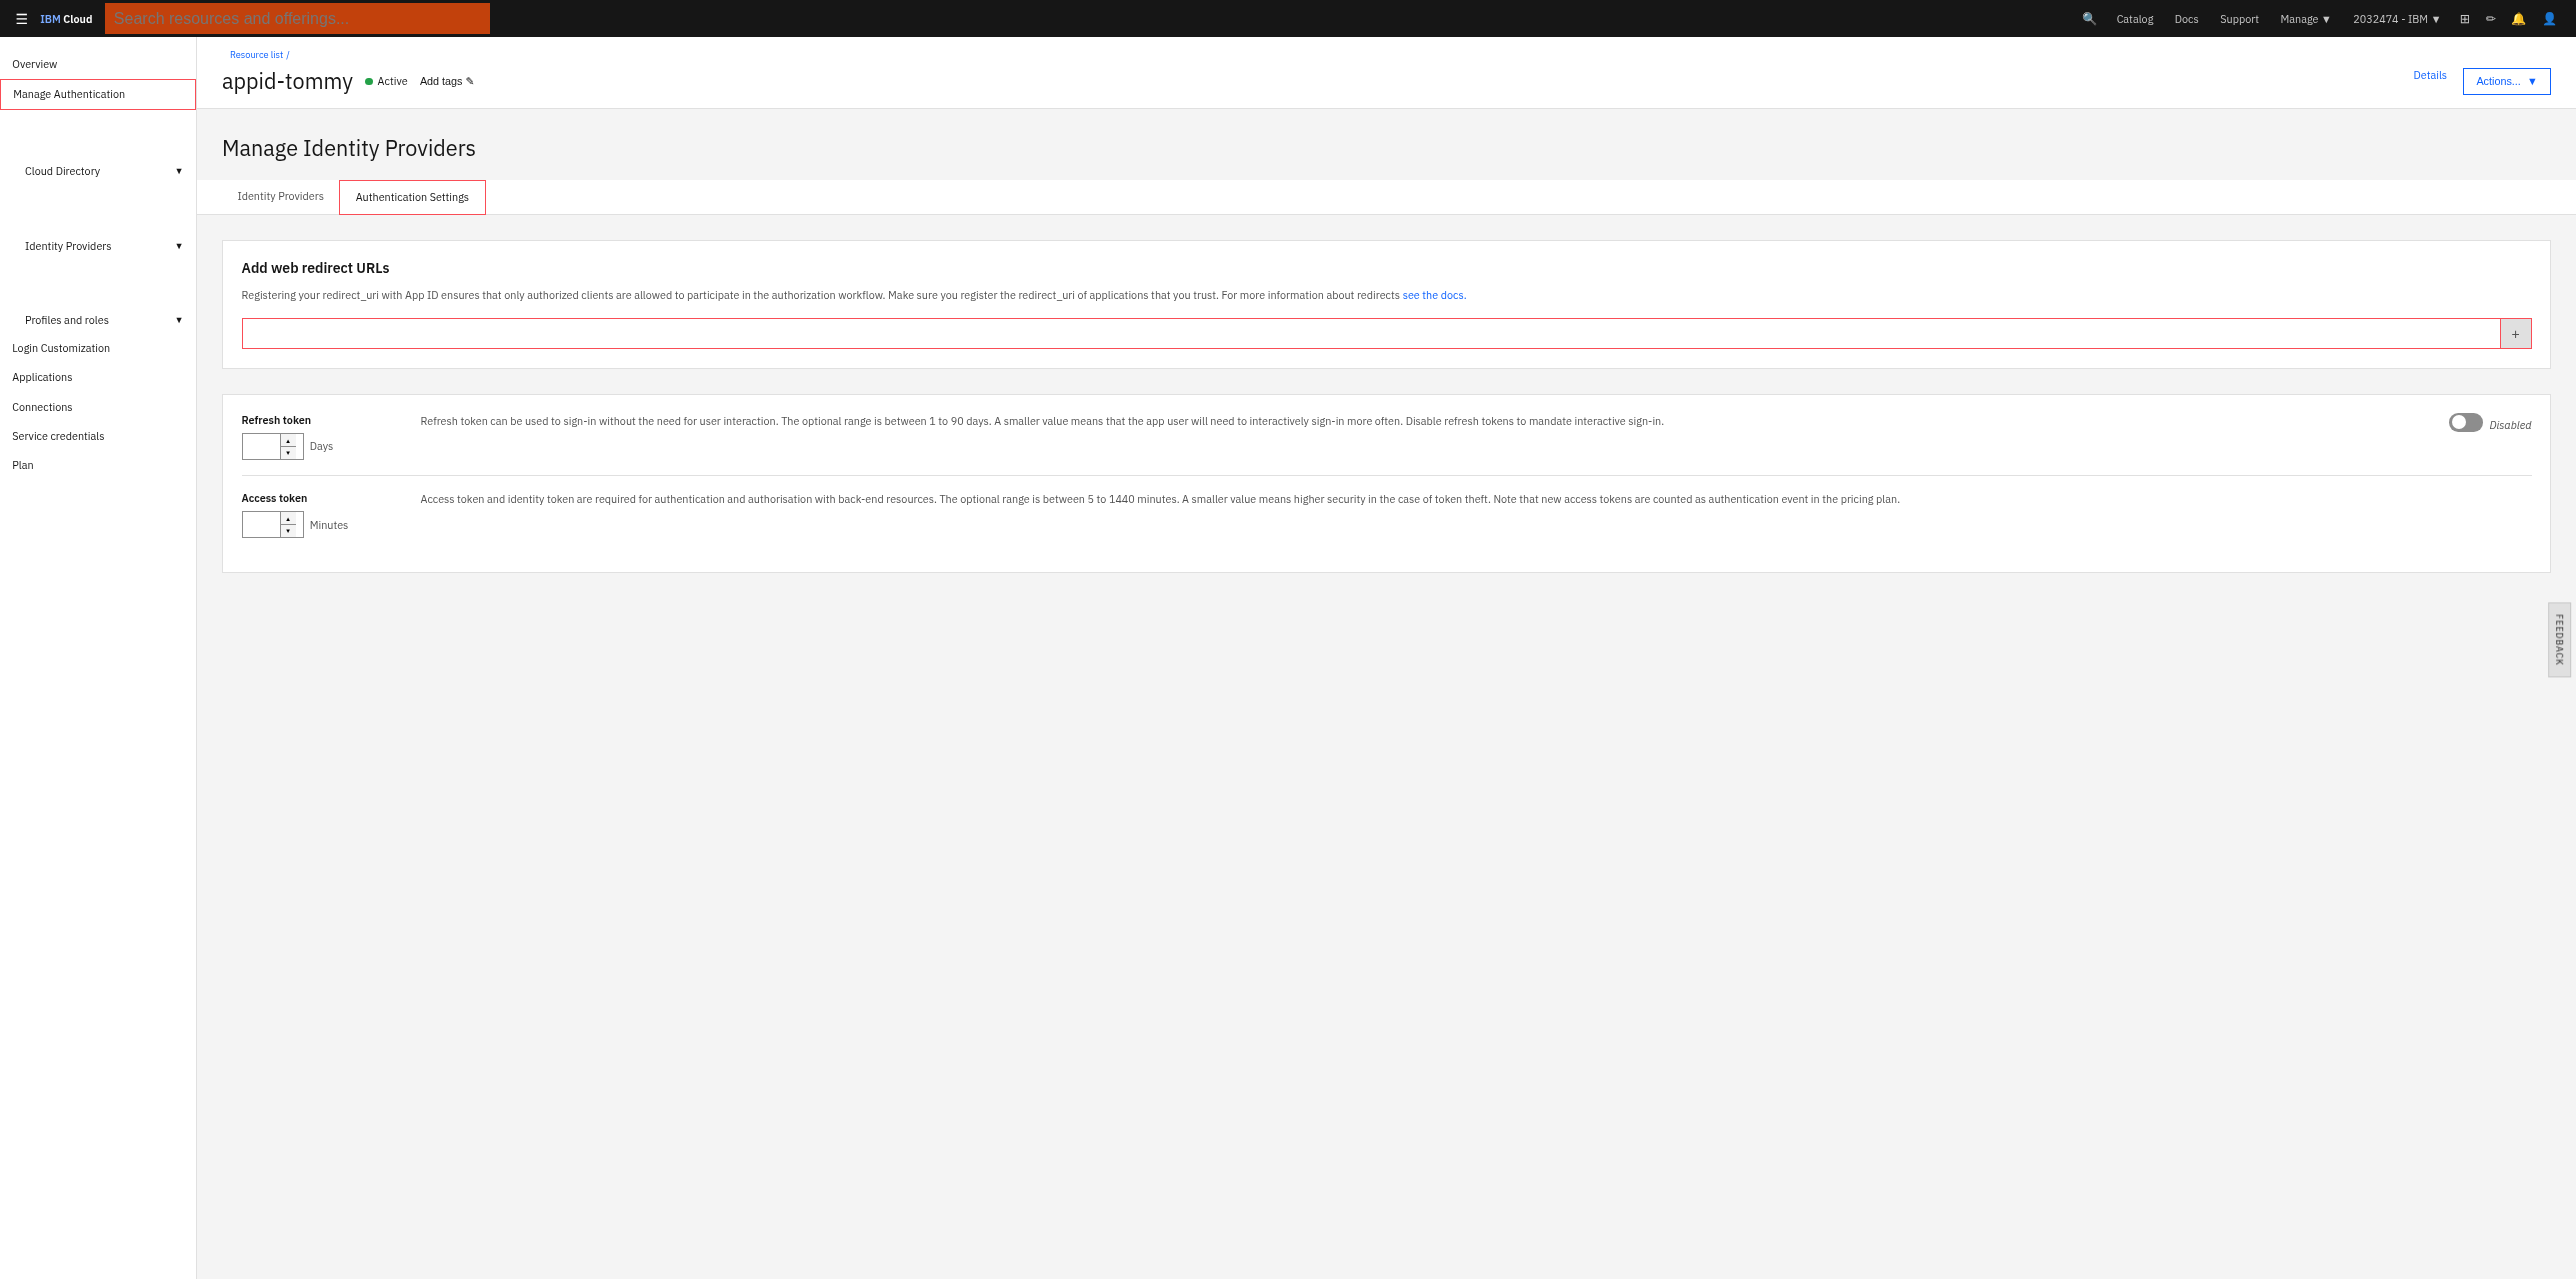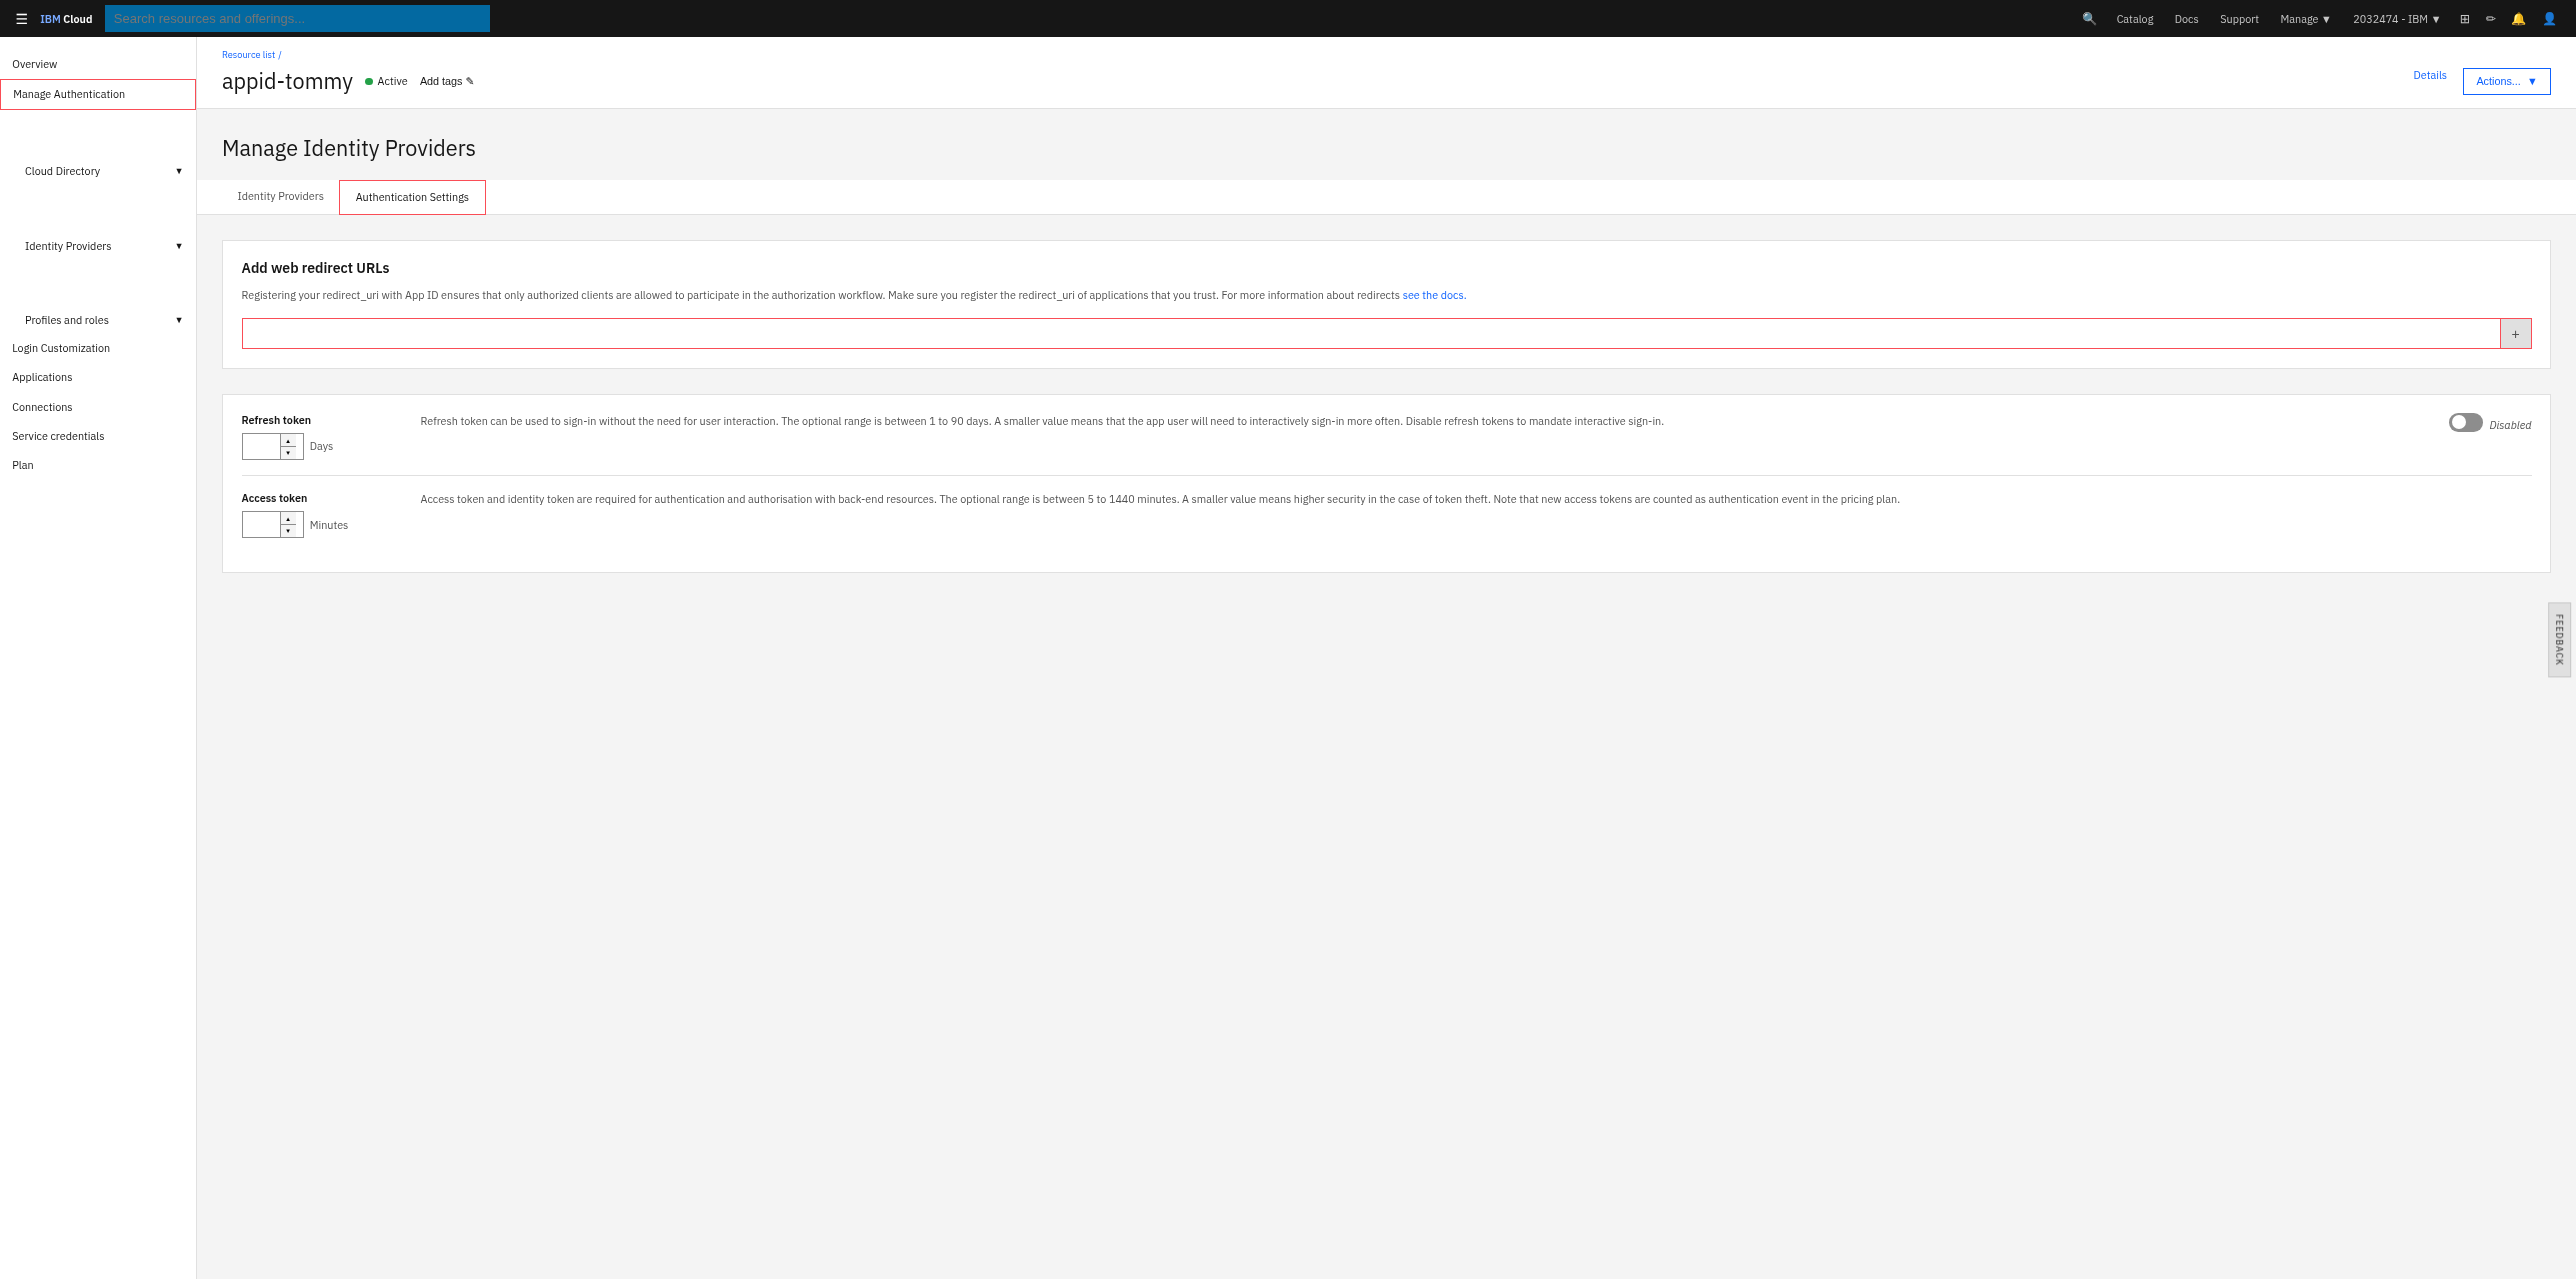--- a/index.html
+++ b/index.html
@@ -15,25 +15,25 @@
       padding: 0 12.3px;
       gap: 12.3px;
       position: fixed;
       top: 0; left: 0; right: 0;
       z-index: 100;
     }
     .top-nav-left { display: flex; align-items: center; gap: 9.2px; flex: 0 0 auto; }
     .top-nav-search { flex: 1; max-width: 385px; }
     .top-nav-search input {
       width: 100%;
-      background: #0369a1;
+      background: #c2410c;
       border: none;
       color: #c6c6c6;
       padding: 6.2px 9.2px;
-      font-size: 13px;
+      font-size: 16px;
       outline: none;
     }
     .top-nav-right { display: flex; align-items: center; gap: 3.1px; margin-left: auto; }
     .nav-link {
       color: #c6c6c6;
       text-decoration: none;
       padding: 0 9.2px;
       font-size: 10.8px;
       cursor: pointer;
       white-space: nowrap;
@@ -116,20 +116,21 @@
       padding: 12.3px 25px;
       border-bottom: 0.8px solid #e0e0e0;
     }
     .breadcrumb {
       font-size: 9.2px;
       color: #0f62fe;
       margin-bottom: 6.2px;
       display: flex;
       align-items: center;
       gap: 3.1px;
+      margin-left: 8px;
     }
     .breadcrumb a { color: #0f62fe; text-decoration: none; }
     .page-title-row {
       display: flex;
       align-items: center;
       justify-content: space-between;
     }
     .page-title-left { display: flex; align-items: center; gap: 12.3px; }
     .page-title {
       font-size: 21.6px;

